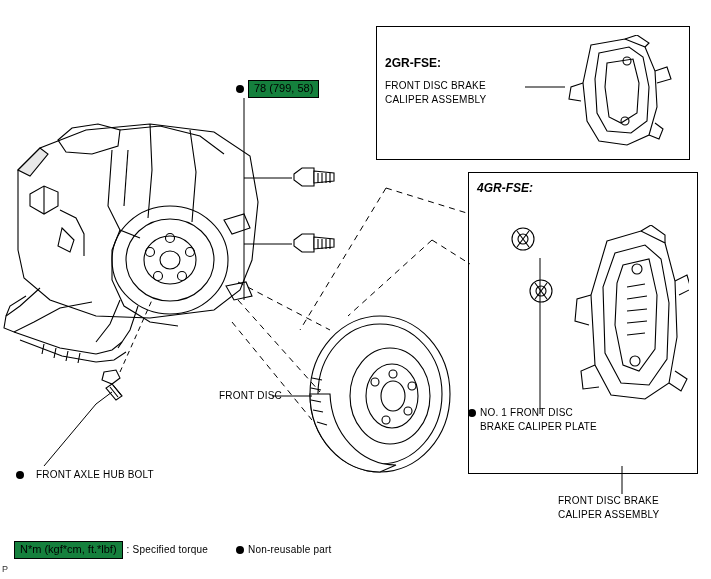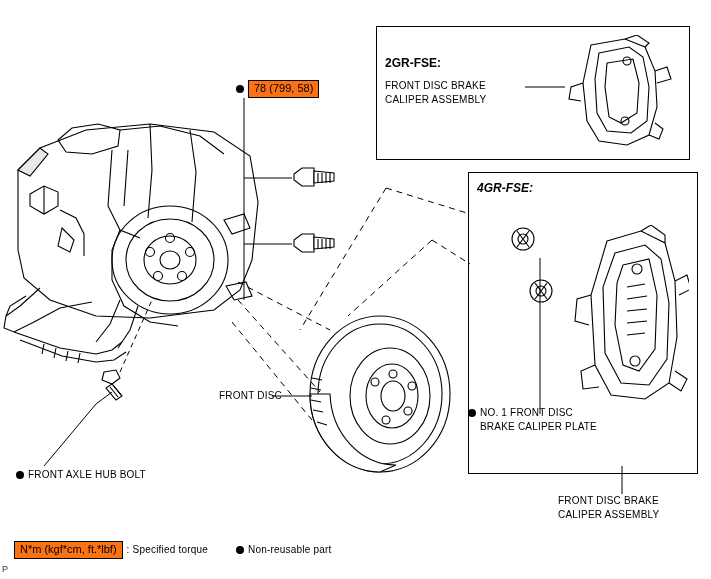--- a/index.html
+++ b/index.html
@@ -29,21 +29,21 @@
     font-weight: bold;
     font-size: 12px;
     color: #000;
   }
   .box {
     border: 1.4px solid #000;
     background: #fff;
   }
   .torque-box {
     border: 1.2px solid #000;
-    background: #f97316;
+    background: #15803d;
     font-size: 11px;
     padding: 1px 5px 2px 5px;
     line-height: 13px;
     white-space: nowrap;
   }
   .bullet {
     display: inline-block;
     width: 8px;
     height: 8px;
     border-radius: 50%;
@@ -242,21 +242,21 @@
     </g>
   </svg>
 
   <div class="abs" style="left:236px; top:80px; display:flex; align-items:center;">
     <span class="bullet"></span>
     <span class="torque-box">78 (799, 58)</span>
   </div>
 
   <div class="abs lbl" style="left:188px; top:389px;margin-left:31px;">FRONT DISC</div>
 
-  <div class="abs" style="left:16px; top:468px; display:flex; align-items:flex-start;">
+  <div class="abs" style="left:16px; top:468px; display:flex; align-items:flex-start;gap:8px;">
     <span class="bullet" style="margin-top:3px;"></span>
     <span class="lbl">FRONT AXLE HUB BOLT</span>
   </div>
 
   <div class="abs" style="left:468px; top:406px; display:flex; align-items:flex-start;">
     <span class="bullet" style="margin-top:3px;"></span>
     <span class="lbl">NO. 1 FRONT DISC
 BRAKE CALIPER PLATE</span>
   </div>
 

